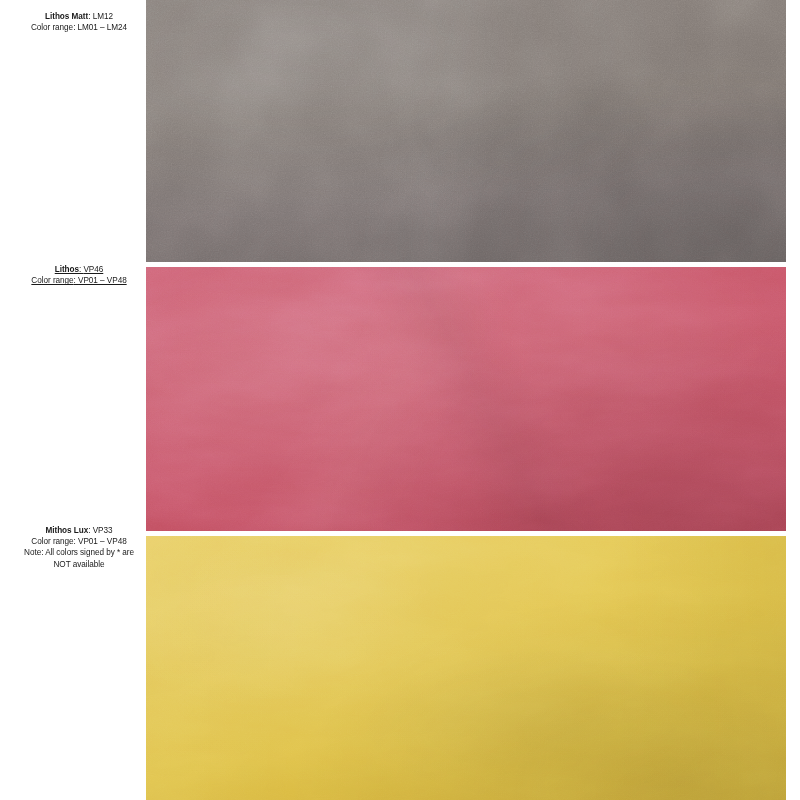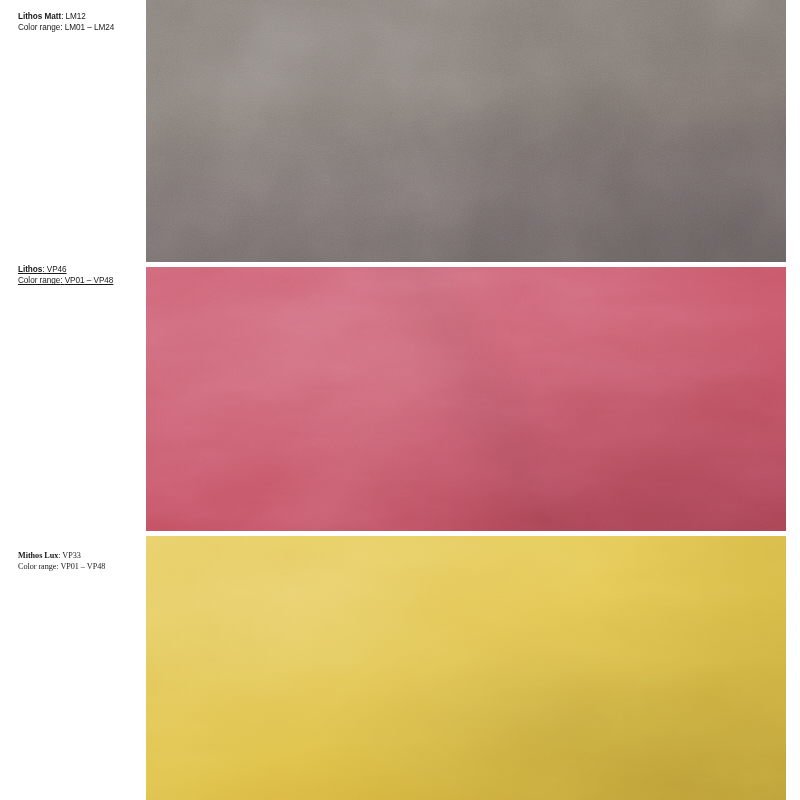--- a/index.html
+++ b/index.html
@@ -26,27 +26,27 @@
   .caption {
     position: absolute;
     left: 18px;
     width: 122px;
     color: #1a1a1a;
     font-size: 8.2px;
     line-height: 11.2px;
     letter-spacing: -0.05px;
     font-stretch: condensed;
   }
-  .caption .line { white-space: nowrap; }
+  .caption .line { white-space: nowrap; text-align: center; }
   .caption .line.wrap { white-space: normal; }
   .caption .name { font-weight: bold; }
 
   #caption-lithos-matt { top: 11px; }
   #caption-lithos      { top: 264px; text-decoration: underline; }
-  #caption-mithos-lux  { top: 550px; font-family: Liberation Serif, serif; }
+  #caption-mithos-lux  { top: 525px; }
 
   
   .swatch {
     position: absolute;
     left: 146px;
     width: 640px;
     overflow: hidden;
   }
   .swatch .surface {
     position: absolute;
@@ -171,20 +171,21 @@
     <div class="sheen"></div>
   </div>
 
   <div class="caption" id="caption-mithos-lux">
     <div class="line">
       <span class="name">Mithos Lux</span><span>: </span><span>VP33</span>
     </div>
     <div class="line">
       <span>Color range</span><span>: </span><span>VP01 – VP48</span>
     </div>
+    <div class="line wrap">Note: All colors signed by * are NOT available</div>
   </div>
 
   <div class="swatch" id="swatch-mithos-lux">
     <div class="surface"></div>
     <svg class="grain" xmlns="http://www.w3.org/2000/svg" width="660" height="284" style="opacity:.26">
       <filter id="g3">
         <feTurbulence type="fractalNoise" baseFrequency="0.95" numOctaves="3" stitchTiles="stitch"></feTurbulence>
         <feColorMatrix type="saturate" values="0"></feColorMatrix>
       </filter>
       <rect width="660" height="284" filter="url(#g3)" opacity="0.28"></rect>

